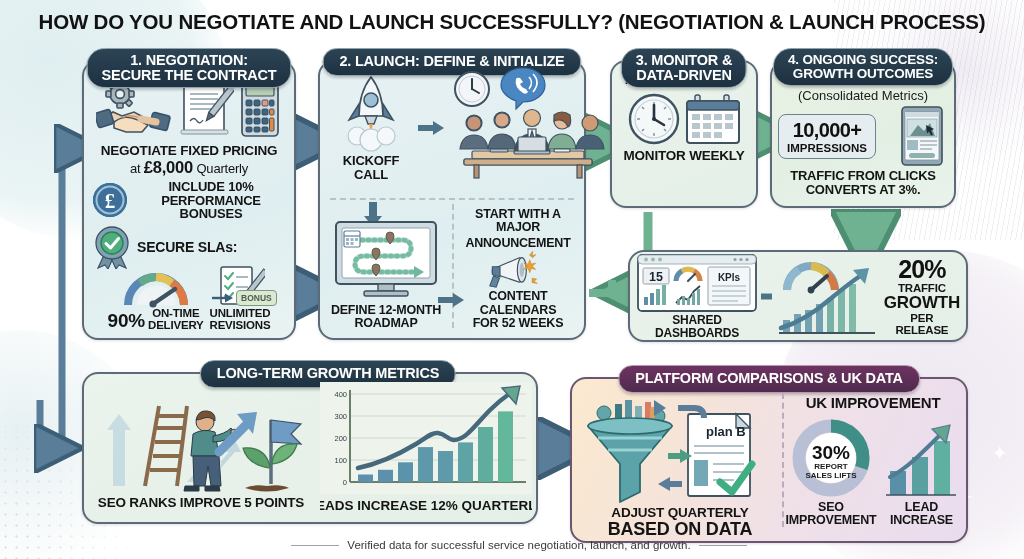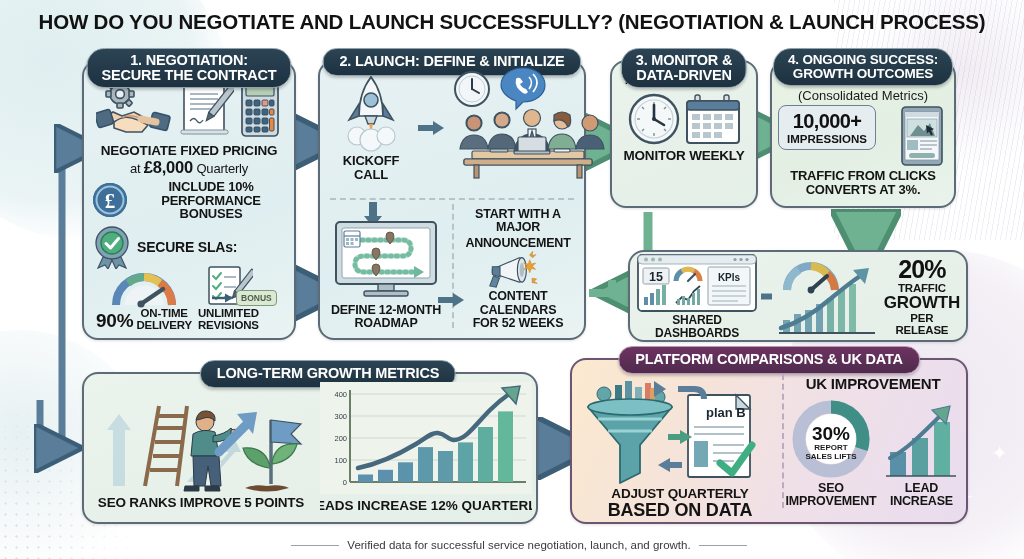--- a/index.html
+++ b/index.html
@@ -67,20 +67,21 @@
     border-radius: 16px;
     background: linear-gradient(160deg, #e7f1f3 0%, #dfeef0 60%, #e9f3f2 100%);
     box-shadow: 0 1px 3px rgba(0,0,0,.12);
   }
   .panel.green {
     background: linear-gradient(160deg, #e9f2e4 0%, #e3efe3 55%, #e9f3ec 100%);
   }
   .panel.purple {
     border-color: #6c5570;
     background: linear-gradient(115deg, #fbe9cf 0%, #f6e4d8 28%, #efe0e8 60%, #e9dcee 100%);
+    margin-top: 19px;
   }
   .panel.mint {
     background: linear-gradient(160deg, #eaf3ec 0%, #e4efe7 100%);
   }
 
   .badge {
     position: absolute; top: -14px; left: 50%; transform: translateX(-50%);
     background: linear-gradient(180deg, #2c4454 0%, #1d3140 100%);
     color: #fff; font-weight: bold;
     border-radius: 18px;
@@ -109,21 +110,21 @@
   #panel1 .row-icons { display:flex; align-items:flex-end; justify-content:center; gap:4px; padding-top:22px; height:78px; }
   .p1-line1 { margin-top: 4px; font-size: 13.5px; }
   .p1-line2 { font-size: 13px; font-weight: normal; margin-top:1px; }
   .p1-line2 b { font-size: 16.5px; }
   .p1-bonus-row { display:flex; align-items:center; gap:4px; padding: 3px 6px 0 6px; }
   .bonus-chip {
     background:#dbe8d4; border:1.5px solid #7f9a78; color:#4d6147;
     font-size:8.5px; font-weight:bold; border-radius:4px; padding:2px 4px;
   }
   .p1-sla-row { display:flex; align-items:center; gap:5px; padding: 4px 6px 0 8px; }
-  .p1-bottom { display:flex; align-items:flex-end; gap:6px; padding: 0 12px; }
+  .p1-bottom { display:flex; align-items:flex-end; justify-content:center; gap:6px; padding: 0 12px; }
 
   
   #panel2 { left: 318px; top: 60px; width: 268px; height: 280px; }
   .p2-top { display:flex; align-items:center; height: 118px; padding: 14px 6px 0 8px; gap:4px; }
   .p2-div { position:absolute; left:10px; right:10px; top: 136px; border-top: 2px dashed #b5c4c6; }
   .p2-vdiv { position:absolute; left: 50%; top: 142px; bottom: 10px; border-left: 2px dashed #b5c4c6; }
   .p2-bottom { position:absolute; left:0; right:0; top: 142px; bottom:0; display:flex; }
   .p2-cell { flex:1; display:flex; flex-direction:column; align-items:center; justify-content:flex-end; padding: 4px 4px 8px 4px; }
 
   
@@ -542,21 +543,21 @@
   </div>
   <div class="cap" style="font-size:13.5px;margin-top:2px">MONITOR WEEKLY</div>
 </div>
 
 <div class="panel green" id="panel4">
   <div class="badge two-line" style="font-size:13.5px">
     <span>4. ONGOING SUCCESS:</span><br>
     <span>GROWTH OUTCOMES</span>
   </div>
   <div style="text-align:center;margin-top:26px;font-size:13px;color:#1a1a1a">(Consolidated Metrics)</div>
-  <div style="display:flex;align-items:flex-start;justify-content:center;gap:20px;margin-top:2px">
+  <div style="display:flex;align-items:center;justify-content:center;gap:20px;margin-top:2px">
     <div style="position:relative;background:#e6edf0;border:1.6px solid #6d828f;border-radius:8px;padding:4px 8px;text-align:center">
       <div style="font-size:20px;font-weight:bold;color:#111;letter-spacing:-.6px">10,000+</div>
       <div style="font-size:11.5px;font-weight:bold;color:#111">IMPRESSIONS</div>
     </div>
     <svg width="52" height="62" viewBox="0 0 52 62">
       <rect x="6" y="2" width="40" height="58" rx="4" fill="#93a8b5" stroke="#3f5260" stroke-width="1.6"></rect>
       <rect x="9" y="7" width="34" height="48" rx="1.5" fill="#f5f8fa" stroke="#7e929c" stroke-width=".8"></rect>
       <rect x="9" y="7" width="34" height="5" fill="#cfdbe1"></rect>
       <rect x="11" y="14" width="30" height="18" fill="#cfe0e0" stroke="#8aa0ad" stroke-width=".7"></rect>
       <path d="M14,31 L22,20 L28,26 L34,18 L39,31 Z" fill="#6e8f92"></path>

